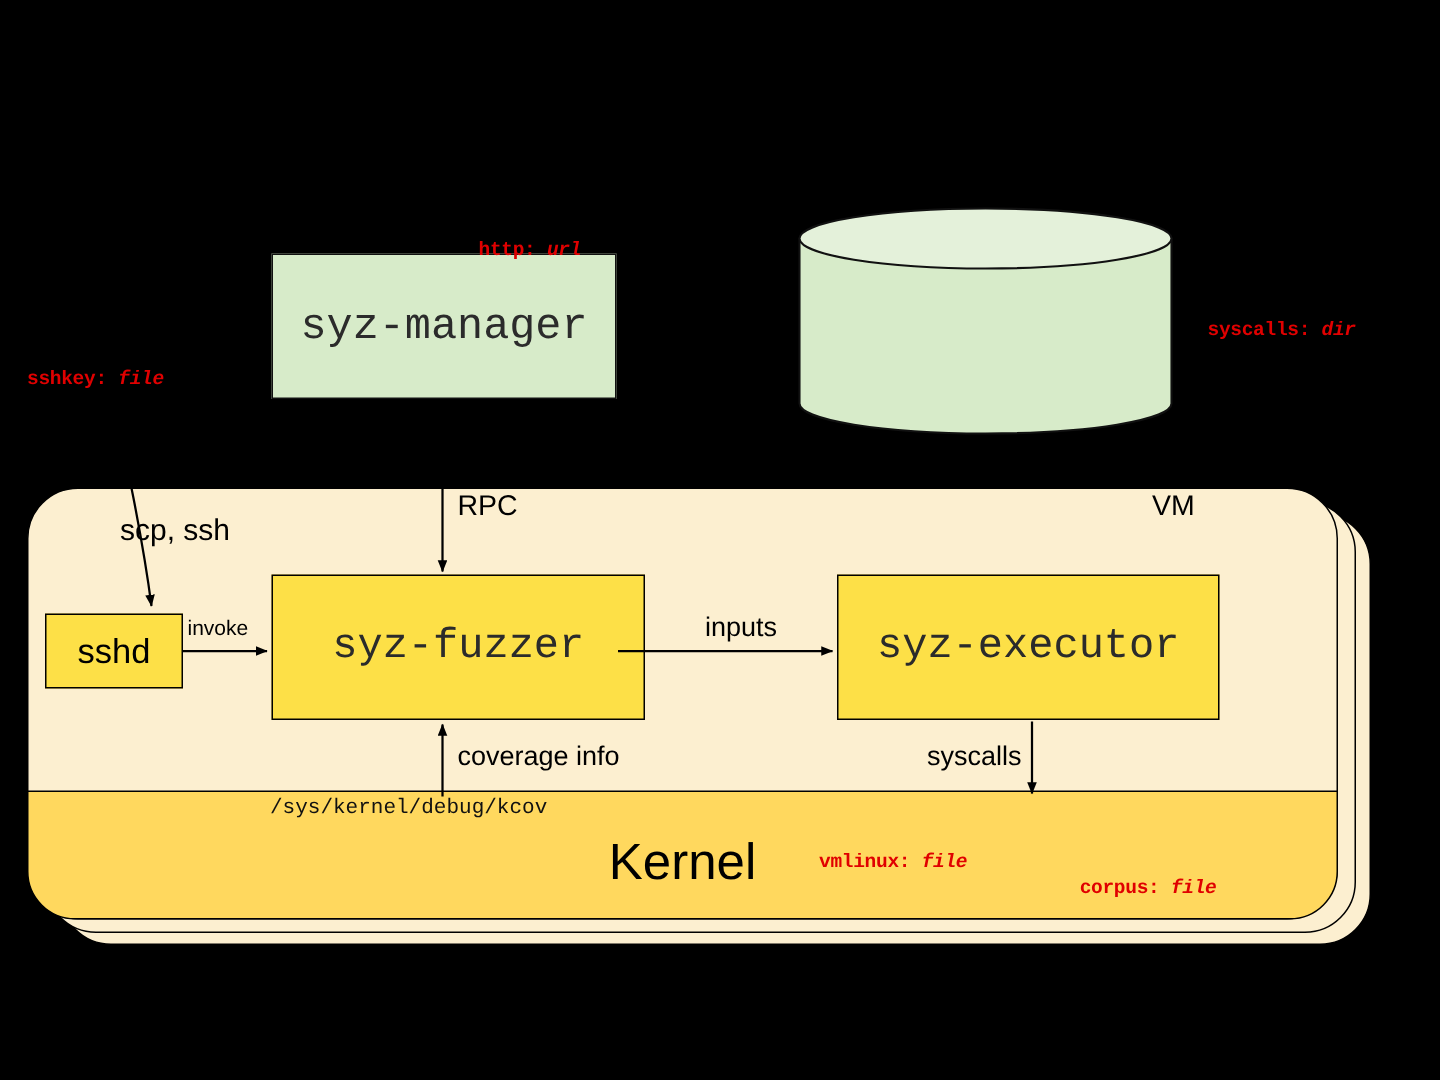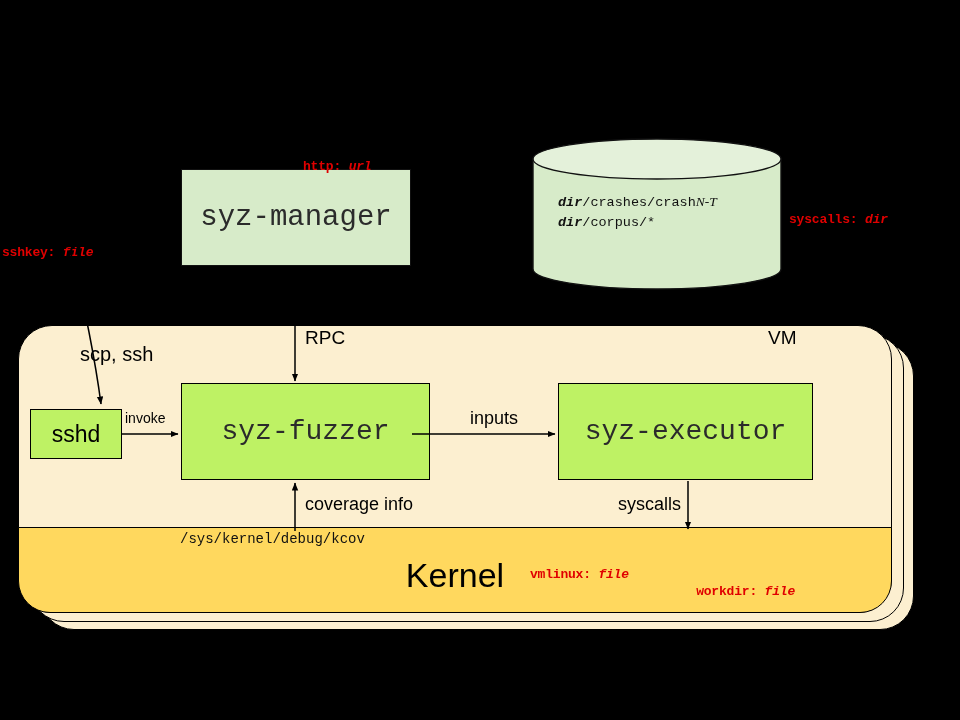--- a/index.html
+++ b/index.html
@@ -28,21 +28,21 @@
   }
   .mono {
     font-family: "Liberation Mono", "DejaVu Sans Mono", monospace;
   }
 
   .green-box {
     background: #d7ebc9;
     border: 1px solid #111;
   }
   .yellow-box {
-    background: #bef264;
+    background: #fde047;
     border: 1px solid #000;
   }
 
   
   .vm-shell {
     background: #fcefd0;
     border: 1px solid #000;
     border-radius: 34px;
     box-sizing: border-box;
   }
@@ -61,20 +61,21 @@
     line-height: 1;
   }
   .lbl-sans { font-family: "Liberation Sans", sans-serif; }
   .red {
     color: #e00000;
     font-family: "Liberation Mono", "DejaVu Sans Mono", monospace;
     font-weight: bold;
     font-size: 13px;
     white-space: nowrap;
     letter-spacing: -0.2px;
+    margin-left: 16px;
   }
   .red .val { font-style: italic; }
 
   .cyl-text {
     font-family: "Liberation Mono", "DejaVu Sans Mono", monospace;
     font-size: 13.5px;
     color: #111;
     white-space: nowrap;
     line-height: 1.45;
   }
@@ -95,21 +96,21 @@
 
   <div class="abs kernel-band" style="left:18px; top:527px; width:874px; height:86px;"></div>
 
   <div class="abs lbl lbl-sans" style="left:0px; top:558px; width:910px; text-align:center; font-size:34px;">Kernel</div>
 
   <div class="abs red" style="left:530px; top:567px; width:265px; text-align:left;">
     <span>vmlinux:</span>
     <span class="val">file</span>
   </div>
   <div class="abs red" style="left:530px; top:584px; width:265px; text-align:right;">
-    <span>workdir:</span>
+    <span>corpus:</span>
     <span class="val">file</span>
   </div>
 
   <div class="abs lbl lbl-sans" style="left:768px; top:328px; font-size:19px;">VM</div>
 
   <div class="abs box green-box mono" style="left:181px; top:169px; width:230px; height:97px;">
     <span style="font-size:29px; color:#2b2b2b;">syz-manager</span>
   </div>
 
   <div class="abs red" style="left:303px; top:159px;">
@@ -120,28 +121,20 @@
   <div class="abs red" style="left:2px; top:245px;">
     <span>sshkey:</span>
     <span class="val">file</span>
   </div>
 
   <svg class="abs" style="left:532px; top:138px;" width="250" height="152" viewBox="0 0 250 152">
     <path d="M1,21 L1,131 A124,20 0 0 0 249,131 L249,21 Z" fill="#d7ebc9" stroke="#111" stroke-width="1.4"></path>
     <ellipse cx="125" cy="21" rx="124" ry="20" fill="#e4f1da" stroke="#111" stroke-width="1.4"></ellipse>
   </svg>
 
-  <div class="abs cyl-text" style="left:558px; top:192px;">
-    <div>
-      <b>dir</b><span>/crashes/crash</span><i>N-T</i>
-    </div>
-    <div>
-      <b>dir</b><span>/corpus/*</span>
-    </div>
-  </div>
 
   <div class="abs red" style="left:789px; top:212px;">
     <span>syscalls:</span>
     <span class="val">dir</span>
   </div>
 
   <div class="abs box yellow-box" style="left:30px; top:409px; width:92px; height:50px;">
     <span class="lbl-sans" style="font-size:23px;">sshd</span>
   </div>
 

